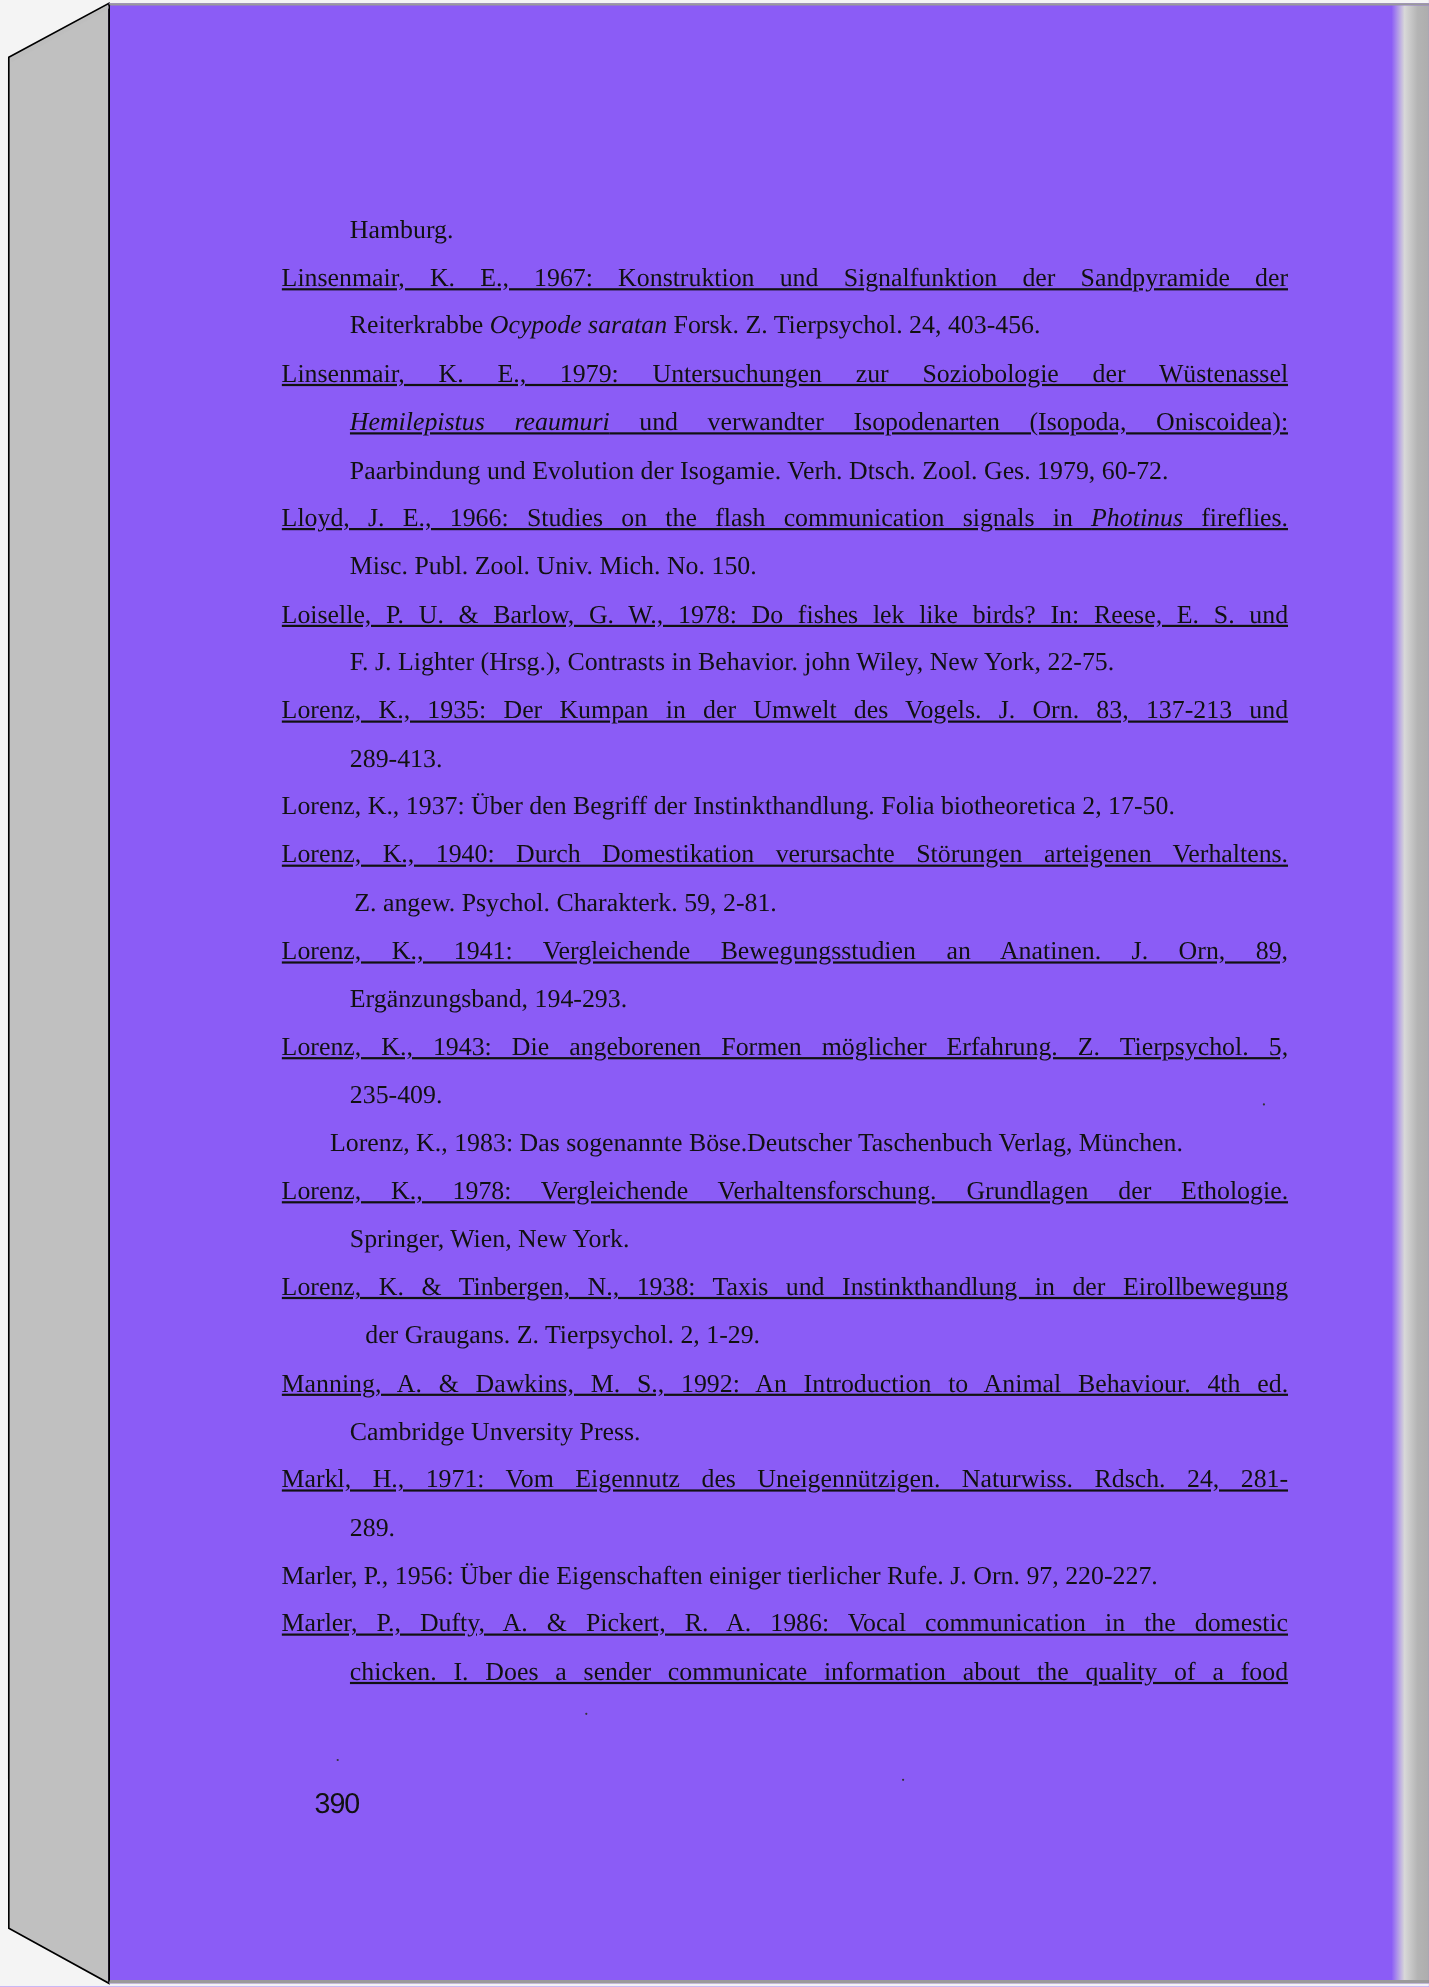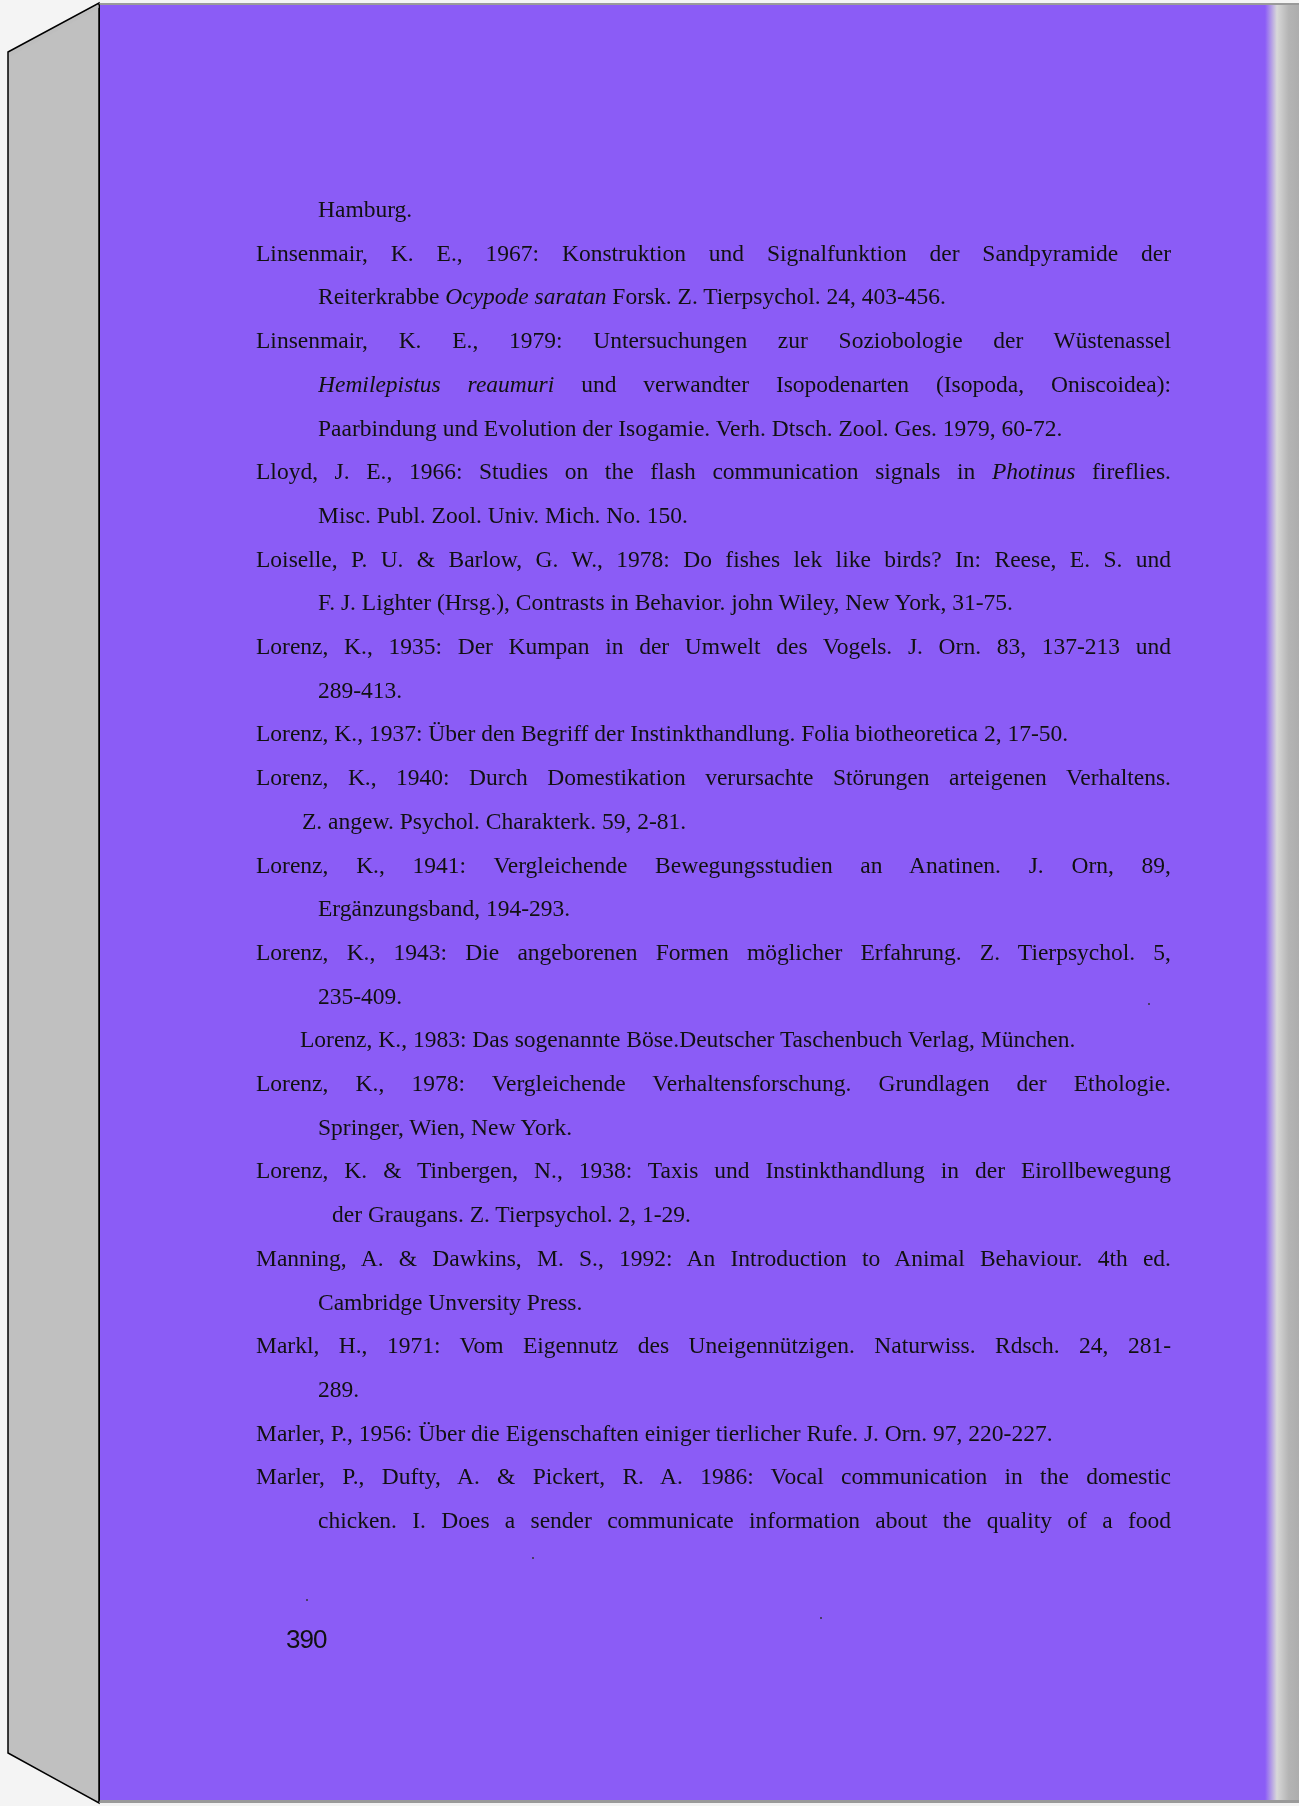--- a/index.html
+++ b/index.html
@@ -25,20 +25,21 @@
     background: linear-gradient(to right, rgba(255,255,255,0) 0%, #d8d8d8 35%, #b4b4b4 70%, #adadad 100%);
   }
   .line {
     position: absolute; left: 0; height: 30px; line-height: 30px;
     font-size: 23.5px; color: #111;
     white-space: nowrap;
   }
   .line.just {
     text-align: justify; text-align-last: justify; white-space: normal;
     overflow: hidden;
+    text-decoration: underline;
   }
   .line i { font-style: italic; }
   .refs { position: absolute; left: 0; top: 0; width: 100%; height: 100%; }
   .page-number {
     position: absolute; left: 186px; top: 1619px;
     font-family: "Liberation Sans", "DejaVu Sans", sans-serif;
     font-size: 26px; letter-spacing: -1px; color: #111;
   }
   .speck { position: absolute; width: 2px; height: 2px; background: #333; border-radius: 1px; }
 </style>
@@ -64,32 +65,32 @@
         <div class="line just" style="left: 156px; top: 320.1px; width: 915px;">Linsenmair, K. E., 1979: Untersuchungen zur Soziobologie der Wüstenassel</div>
         <div class="line just" style="left: 218px; top: 363.8px; width: 853px;"><span></span><i>Hemilepistus reaumuri</i><span> und verwandter Isopodenarten (Isopoda, Oniscoidea):</span></div>
         <div class="line" style="left: 218px; top: 407.5px;">Paarbindung und Evolution der Isogamie. Verh. Dtsch. Zool. Ges. 1979, 60-72.</div>
       </div>
       <div>
         <div class="line just" style="left: 156px; top: 451.2px; width: 915px;"><span>Lloyd, J. E., 1966: Studies on the flash communication signals in </span><i>Photinus</i><span> fireflies.</span></div>
         <div class="line" style="left: 218px; top: 494.9px;">Misc. Publ. Zool. Univ. Mich. No. 150.</div>
       </div>
       <div>
         <div class="line just" style="left: 156px; top: 538.6px; width: 915px;">Loiselle, P. U. &amp; Barlow, G. W., 1978: Do fishes lek like birds? In: Reese, E. S. und</div>
-        <div class="line" style="left: 218px; top: 582.3px;">F. J. Lighter (Hrsg.), Contrasts in Behavior. john Wiley, New York, 31-75.</div>
+        <div class="line" style="left: 218px; top: 582.3px;">F. J. Lighter (Hrsg.), Contrasts in Behavior. john Wiley, New York, 22-75.</div>
       </div>
       <div>
         <div class="line just" style="left: 156px; top: 626px; width: 915px;">Lorenz, K., 1935: Der Kumpan in der Umwelt des Vogels. J. Orn. 83, 137-213 und</div>
         <div class="line" style="left: 218px; top: 669.7px;">289-413.</div>
       </div>
       <div>
         <div class="line" style="left: 156px; top: 713.4px;">Lorenz, K., 1937: Über den Begriff der Instinkthandlung. Folia biotheoretica 2, 17-50.</div>
       </div>
       <div>
         <div class="line just" style="left: 156px; top: 757.1px; width: 915px;">Lorenz, K., 1940: Durch Domestikation verursachte Störungen arteigenen Verhaltens.</div>
-        <div class="line" style="left: 202px; top: 800.8px; text-align: center;">Z. angew. Psychol. Charakterk. 59, 2-81.</div>
+        <div class="line" style="left: 222px; top: 800.8px; text-align: center;">Z. angew. Psychol. Charakterk. 59, 2-81.</div>
       </div>
       <div>
         <div class="line just" style="left: 156px; top: 844.5px; width: 915px;">Lorenz, K., 1941: Vergleichende Bewegungsstudien an Anatinen. J. Orn, 89,</div>
         <div class="line" style="left: 218px; top: 888.2px;">Ergänzungsband, 194-293.</div>
       </div>
       <div>
         <div class="line just" style="left: 156px; top: 931.9px; width: 915px;">Lorenz, K., 1943: Die angeborenen Formen möglicher Erfahrung. Z. Tierpsychol. 5,</div>
         <div class="line" style="left: 218px; top: 975.6px;">235-409.</div>
       </div>
       <div>

